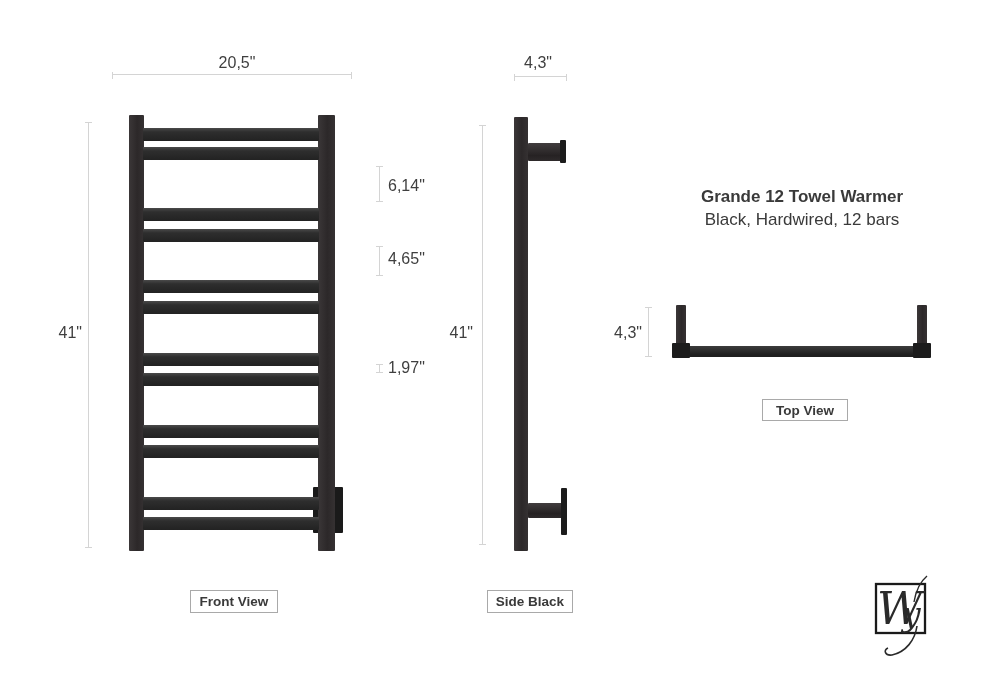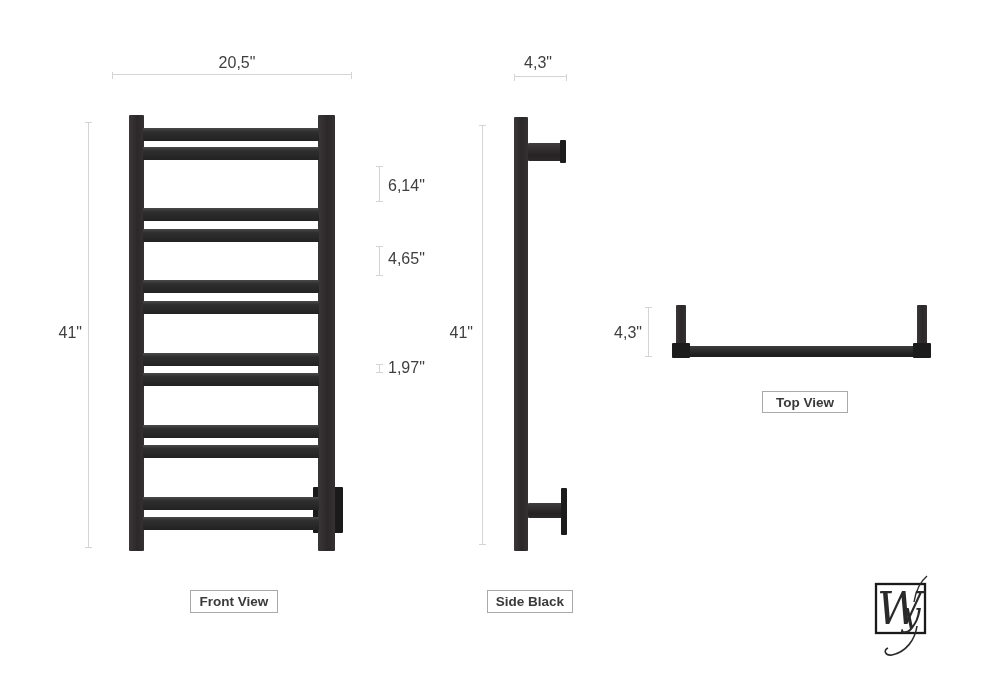--- a/index.html
+++ b/index.html
@@ -107,25 +107,29 @@
   <div>
     <div class="vdim" style="left:648px;top:307px;height:50px;"></div>
     <span class="dimlabel right" style="left:606px;top:324px;width:36px;">4,3"</span>
 
     <div class="post" style="left:676px;top:305px;width:10px;height:41px;"></div>
     <div class="post" style="left:917px;top:305px;width:10px;height:41px;"></div>
     <div class="tbar" style="left:676px;top:346px;width:252px;height:11px;"></div>
     <div class="cap" style="left:672px;top:343px;width:18px;height:15px;"></div>
     <div class="cap" style="left:913px;top:343px;width:18px;height:15px;"></div>
 
-    <div class="viewbox" style="left:762px;top:391px;width:86px;height:22px;">
+    <div class="viewbox" style="left:762px;top:399px;width:86px;height:22px;">
       <span>Top View</span>
     </div>
   </div>
 
+  <div class="titleblock">
+    <div class="t1">Grande 12 Towel Warmer</div>
+    <div class="t2">Black, Hardwired, 12 bars</div>
+  </div>
 
   <svg class="logo" viewBox="0 0 84 96">
     <rect x="16" y="16" width="49" height="49" fill="none" stroke="#1a1a1a" stroke-width="2.3"></rect>
     <text x="17" y="56" font-family="DejaVu Serif, serif" font-style="italic" font-size="44" fill="#2a2a2a">W</text>
     <text x="42" y="58" font-family="DejaVu Serif, serif" font-style="italic" font-size="33" fill="#2a2a2a">y</text>
     <path d="M 67 8 C 61 13, 56 22, 54 34" fill="none" stroke="#2a2a2a" stroke-width="1.4"></path>
     <path d="M 57 58 C 55 72, 46 84, 32 87 C 25 88, 23 82, 28 80" fill="none" stroke="#2a2a2a" stroke-width="1.6"></path>
   </svg>
 
 </div>

